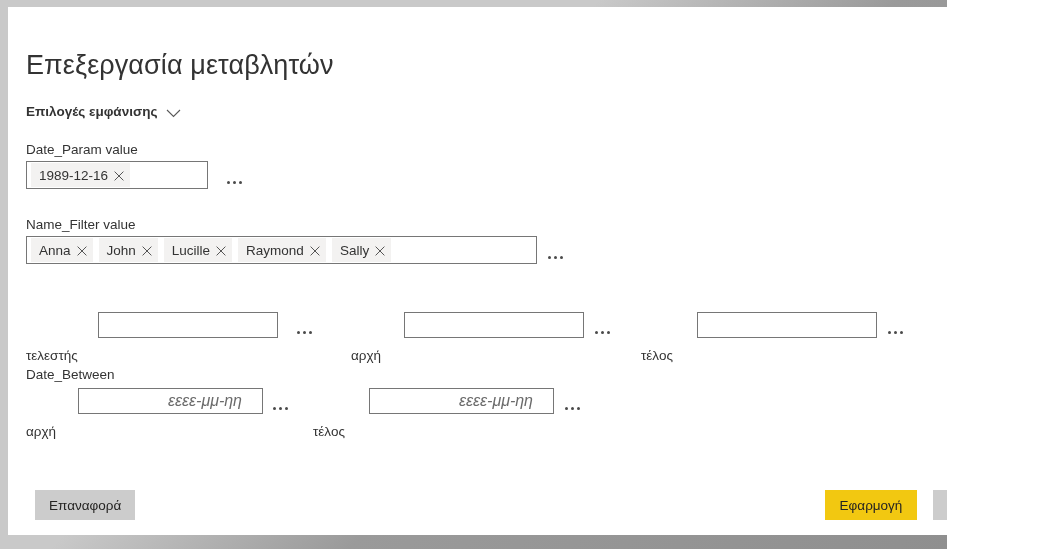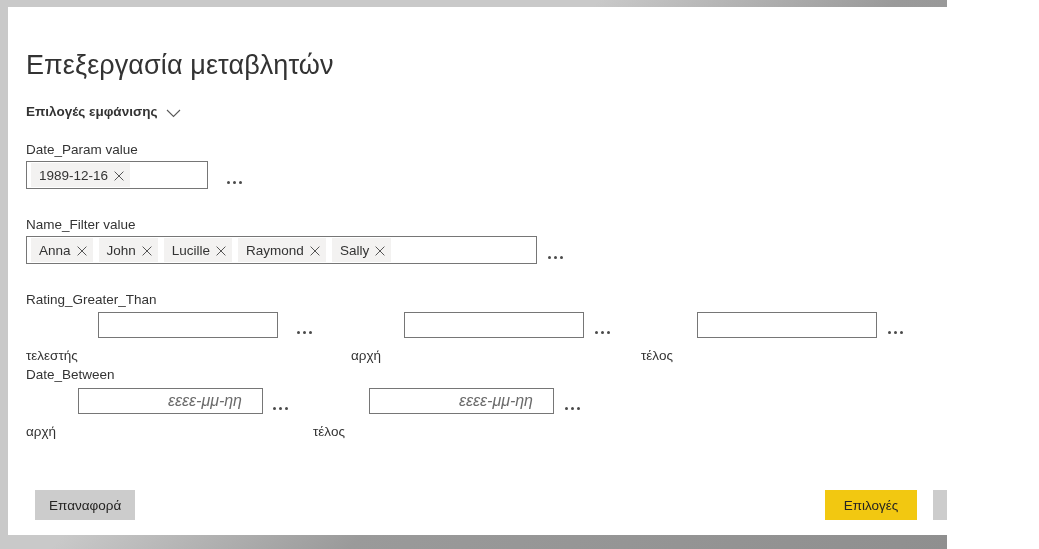--- a/index.html
+++ b/index.html
@@ -285,21 +285,20 @@
         </span>
       </div>
     </div>
 
     <div class="ellipsis" style="left:540px; top:242px;">
       <i></i>
       <i></i>
       <i></i>
     </div>
 
-    <div class="field-label" style="left:18px; top:284px;">Rating_Greater_Than</div>
 
     <div class="sub-label" style="left:18px; top:316px;">τελεστής</div>
     <div class="box" style="left:90px; top:305px; width:180px;"></div>
     <div class="ellipsis" style="left:289px; top:317px;">
       <i></i>
         <i></i>
         <i></i>
     </div>
 
     <div class="sub-label" style="left:343px; top:316px;">αρχή</div>
@@ -335,18 +334,18 @@
       <span class="ph">εεεε-μμ-ηη</span>
     </div>
     <div class="ellipsis" style="left:557px; top:393px;">
       <i></i>
         <i></i>
         <i></i>
     </div>
 
     <button class="btn btn-secondary" style="left:18px; top:483px; min-width:100px;">Επαναφορά</button>
 
-    <button class="btn btn-primary" style="left:808px; top:483px; min-width:92px;">Επιλογές</button>
+    <button class="btn btn-primary" style="left:808px; top:483px; min-width:92px;">Εφαρμογή</button>
 
     <button class="btn btn-secondary" style="left:916px; top:483px; min-width:88px;">Άκυρο</button>
 
   </div>
 </div>
 
 </body></html>

